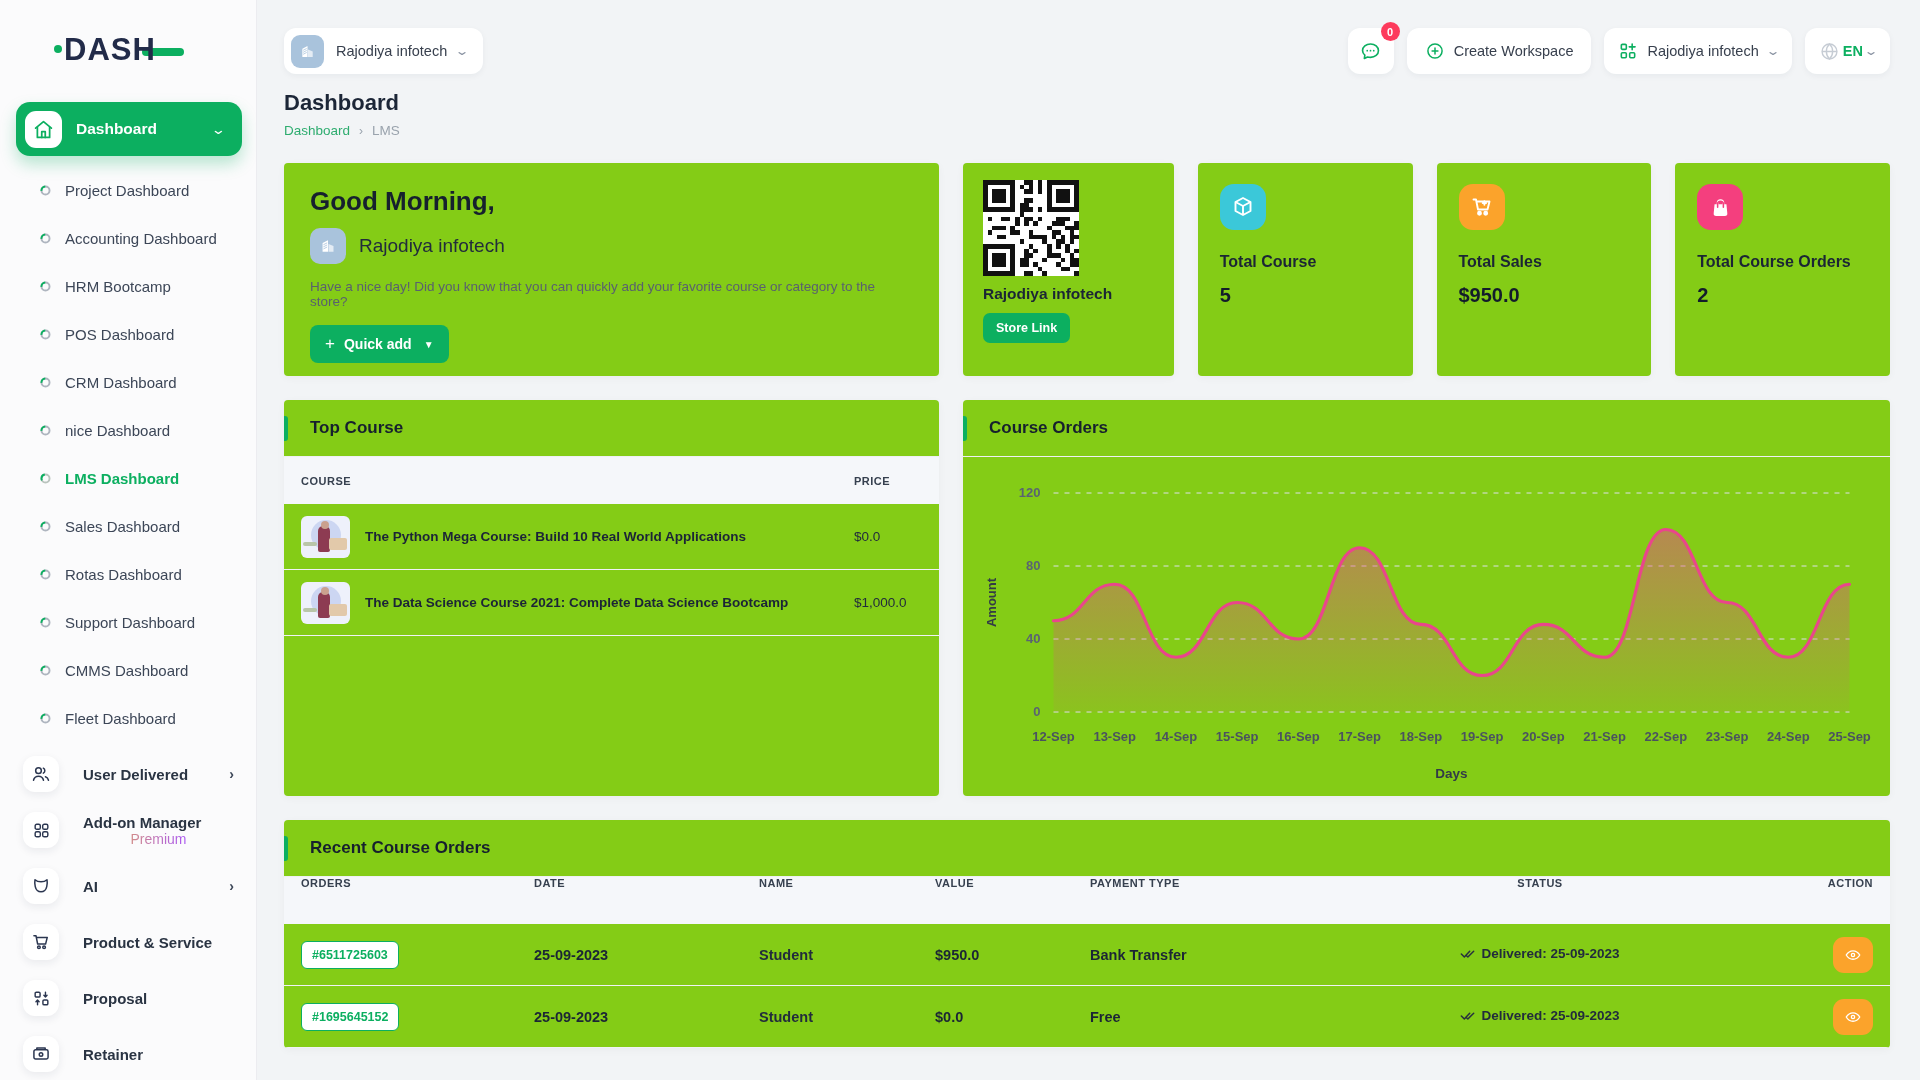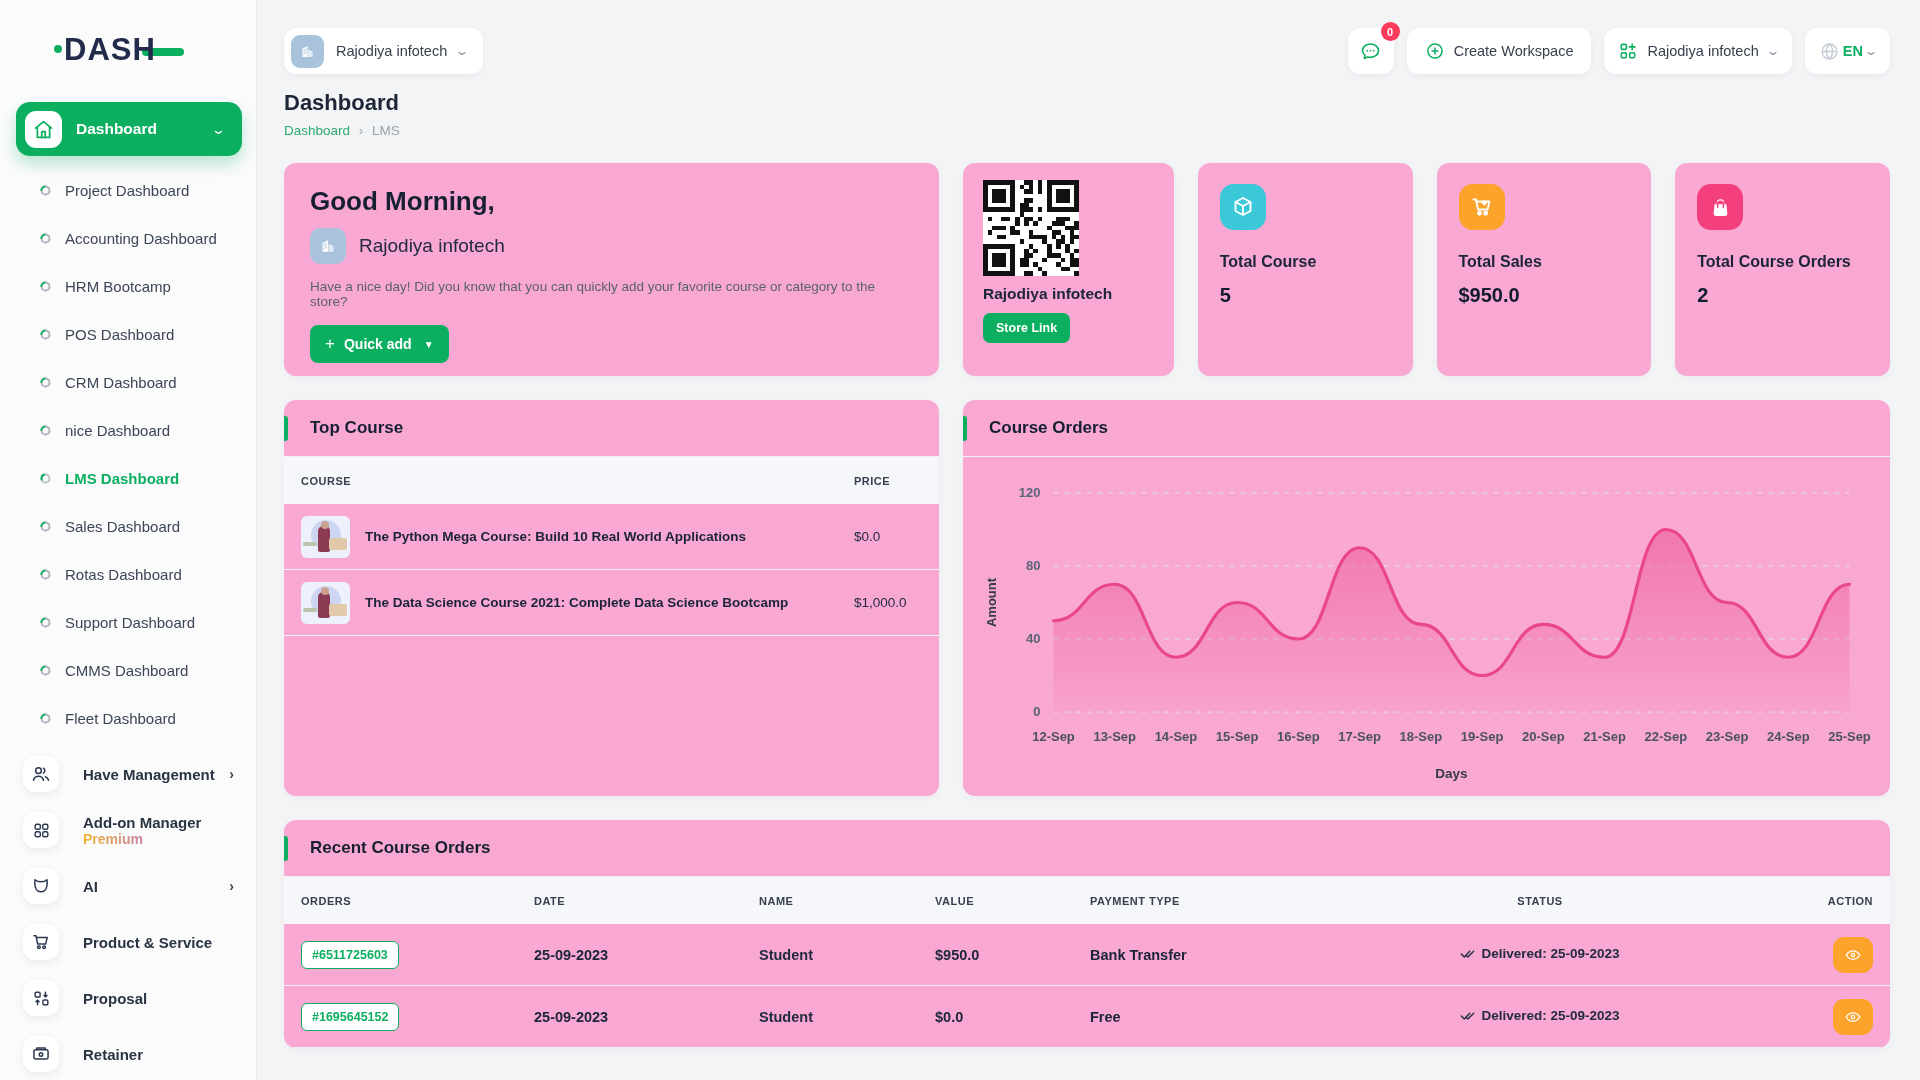--- a/index.html
+++ b/index.html
@@ -27,21 +27,21 @@
   .subnav li { display:flex; align-items:center; height:48px; padding-left:40px; cursor:pointer; }
   .subnav .ring { width:11px; height:11px; min-width:11px; margin-right:14px; }
   .subnav .t { font-size:15px; color:#3c4657; }
   .subnav li.active .t { color:#0caf60; font-weight:700; }
   .menu { margin-top:4px; }
   .mi { display:flex; align-items:center; height:56px; padding:0 22px 0 23px; cursor:pointer; }
   .mi .tile2 { width:36px; height:36px; min-width:36px; background:#fff; border-radius:12px;
     box-shadow:0 3px 8px rgba(25,35,65,.08); display:flex; align-items:center; justify-content:center;
     color:#2b3650; }
   .mi .ml { margin-left:24px; font-size:15px; font-weight:600; color:#2a3443; flex:1; }
-  .mi .ml .prem { display:block; font-size:14px; font-weight:700;
+  .mi .ml .prem { display:block; text-align:center; font-size:14px; font-weight:400;
     background:linear-gradient(90deg,#f3b72e,#a855f7 70%);
     -webkit-background-clip:text; background-clip:text; color:transparent; }
   .mi .chev2 { color:#3c4657; font-size:14px; font-weight:700; }
 
   
   .main { flex:1; padding:28px 30px 0 28px; position:relative; }
   .topbar { display:flex; justify-content:space-between; align-items:flex-start; }
   .pill { background:#fff; border-radius:12px; box-shadow:0 2px 6px rgba(20,30,60,.05);
     display:flex; align-items:center; }
   .ws-pill { height:46px; padding:0 16px 0 7px; cursor:pointer; }
@@ -59,21 +59,21 @@
   .lang-pill { height:46px; padding:0 14px; gap:3px; cursor:pointer; }
   .lang-pill .en { color:#0caf60; font-size:14.5px; font-weight:600; }
 
   .page-title { font-size:22px; font-weight:700; color:#1c2637; margin-top:16px; }
   .crumbs { display:flex; align-items:center; gap:9px; margin-top:7px; font-size:13.5px; }
   .crumbs .c1 { color:#2eac6f; cursor:pointer; }
   .crumbs .sep { color:#9aa3ad; font-size:12px; }
   .crumbs .c2 { color:#9aa3ad; }
 
   .row1 { display:flex; gap:24px; margin-top:25px; height:213px; }
-  .card { background:#f9a8d4; border-radius:12px; box-shadow:0 2px 8px rgba(20,30,60,.04); }
+  .card { background:#84cc16; border-radius:4px; box-shadow:0 2px 8px rgba(20,30,60,.04); }
   .greet { width:655px; min-width:655px; padding:23px 26px; }
   .greet h2 { font-size:26px; font-weight:700; color:#16202e; }
   .greet .who { display:flex; align-items:center; gap:13px; margin-top:11px; }
   .greet .who .ws-tile { width:36px; height:36px; border-radius:10px; }
   .greet .who .nm { font-size:19px; color:#222c3c; }
   .greet .msg { font-size:13.5px; color:#59616e; margin-top:15px; }
   .qa-btn { margin-top:16px; display:inline-flex; align-items:center; gap:9px; background:#0caf60;
     color:#fff; height:38px; padding:0 15px; border-radius:8px; font-size:14px; font-weight:600;
     border:none; cursor:pointer; }
   .qa-btn .plus { font-size:17px; font-weight:400; }
@@ -115,21 +115,21 @@
     background:#e2c9aa; }
   .thumb .bar { position:absolute; left:2px; top:26px; width:14px; height:4px; border-radius:2px;
     background:#b9c6a9; }
   .trow .cn { flex:1; padding:0 14px 0 15px; font-size:13.5px; font-weight:700; color:#1b2437; }
   .trow .cp { width:85px; font-size:13.5px; color:#222c3c; }
 
   .chartcard { flex:1; overflow:hidden; }
   .chart-wrap { width:100%; height:339px; }
 
   .orders-card { margin-top:24px; overflow:hidden; }
-  .ohead { display:flex; background:#f5f7fa; height:47px; align-items:center;
+  .ohead { display:flex; background:#f5f7fa; height:47px; 
     font-size:11px; font-weight:700; letter-spacing:.5px; color:#36404f; }
   .orow { display:flex; align-items:center; height:62px; border-bottom:1px solid #f0f2f5; }
   .col-orders { width:250px; padding-left:17px; }
   .col-date { width:225px; }
   .col-name { width:176px; }
   .col-value { width:155px; }
   .col-pay { width:240px; }
   .col-status { width:420px; text-align:center; }
   .col-action { flex:1; text-align:right; padding-right:17px; }
   .ord-badge { display:inline-block; border:1px solid #0caf60; color:#0caf60; border-radius:6px;
@@ -254,21 +254,21 @@
     <div class="menu">
       <div class="mi">
         <span class="tile2">
           <svg width="20" height="20" viewBox="0 0 24 24" fill="none" stroke="currentColor" stroke-width="1.8" stroke-linecap="round">
               <circle cx="9" cy="8" r="3.4"></circle>
               <path d="M3 19.5c.8-3.2 3.2-4.8 6-4.8s5.2 1.6 6 4.8"></path>
               <path d="M14.8 5a3.4 3.4 0 0 1 0 6"></path>
               <path d="M17.3 15.3c1.9.6 3.2 2 3.7 4.2"></path>
             </svg>
         </span>
-        <span class="ml">Have Management</span>
+        <span class="ml">User Delivered</span>
         <span class="chev2">›</span>
       </div>
       <div class="mi">
         <span class="tile2">
           <svg width="19" height="19" viewBox="0 0 24 24" fill="none" stroke="currentColor" stroke-width="1.8">
               <rect x="4" y="4" width="6.5" height="6.5" rx="2"></rect>
               <rect x="13.5" y="4" width="6.5" height="6.5" rx="2"></rect>
               <rect x="4" y="13.5" width="6.5" height="6.5" rx="2"></rect>
               <rect x="13.5" y="13.5" width="6.5" height="6.5" rx="2"></rect>
             </svg>

